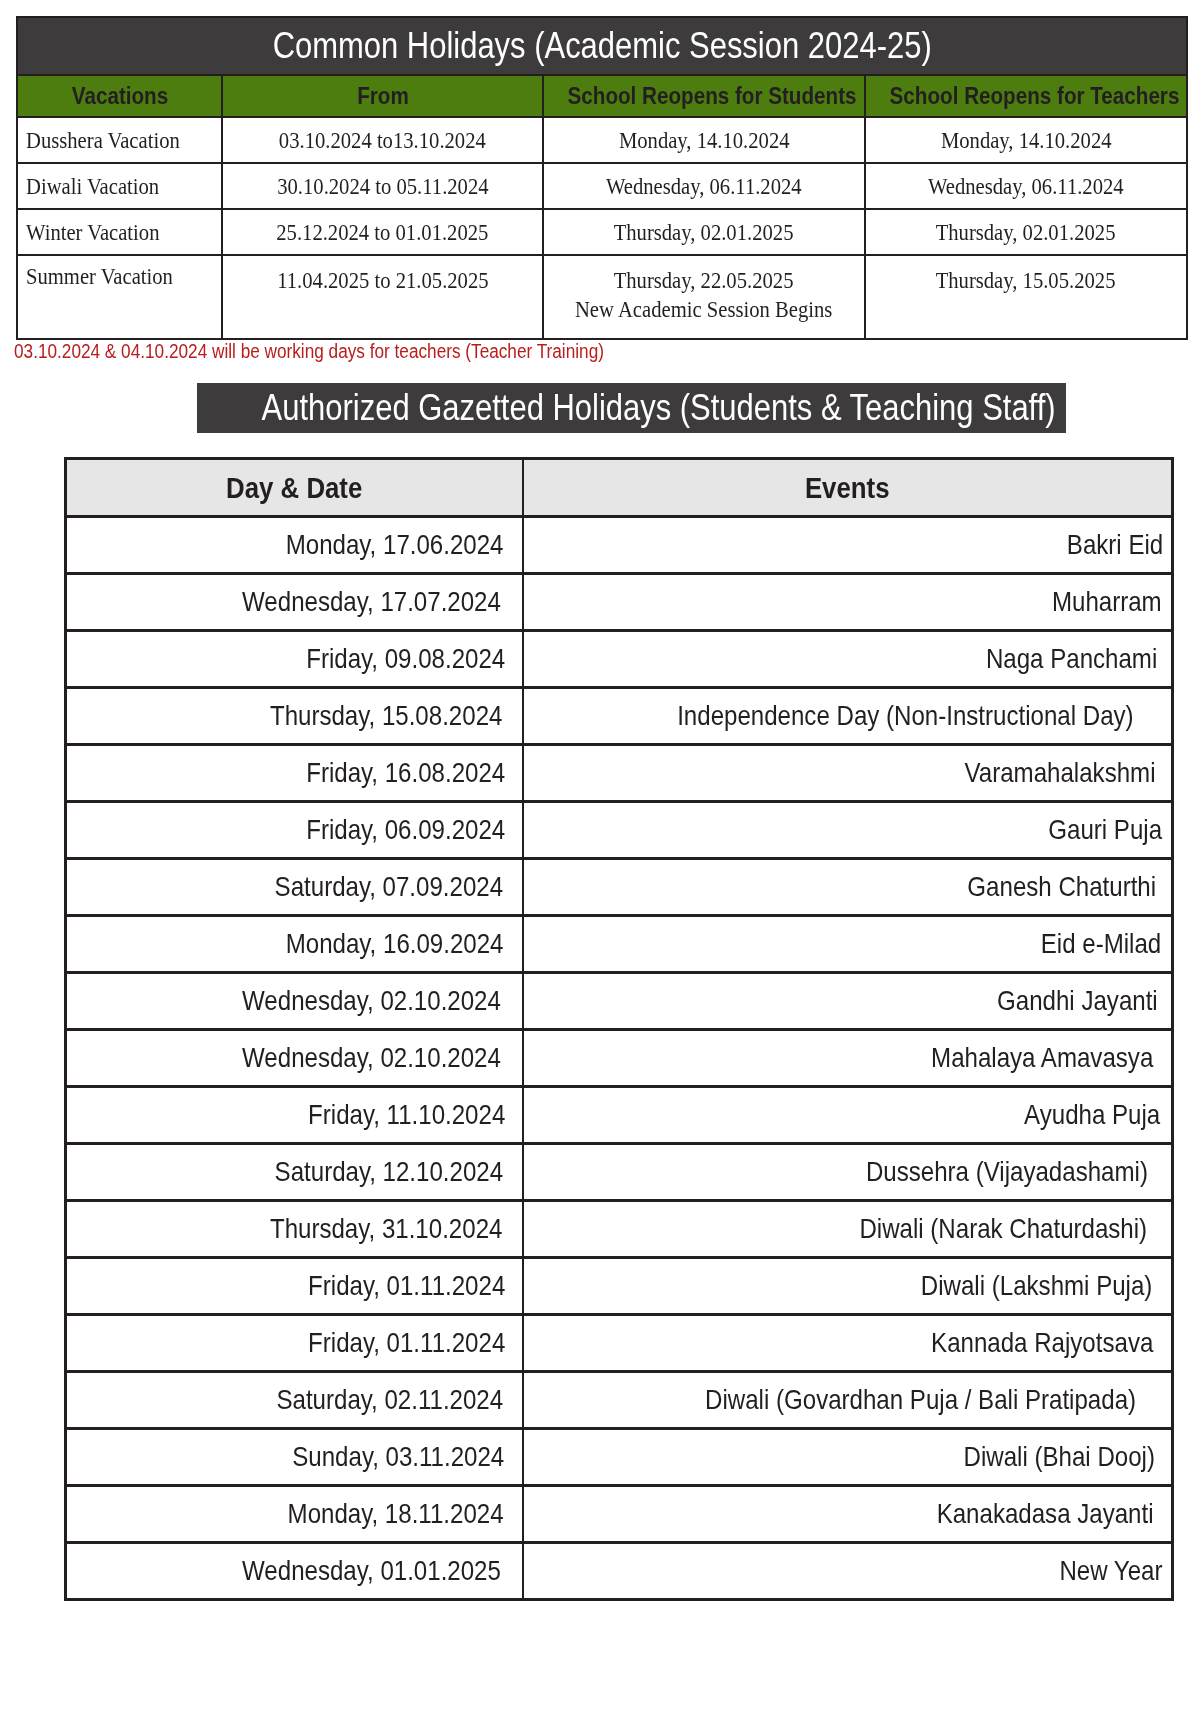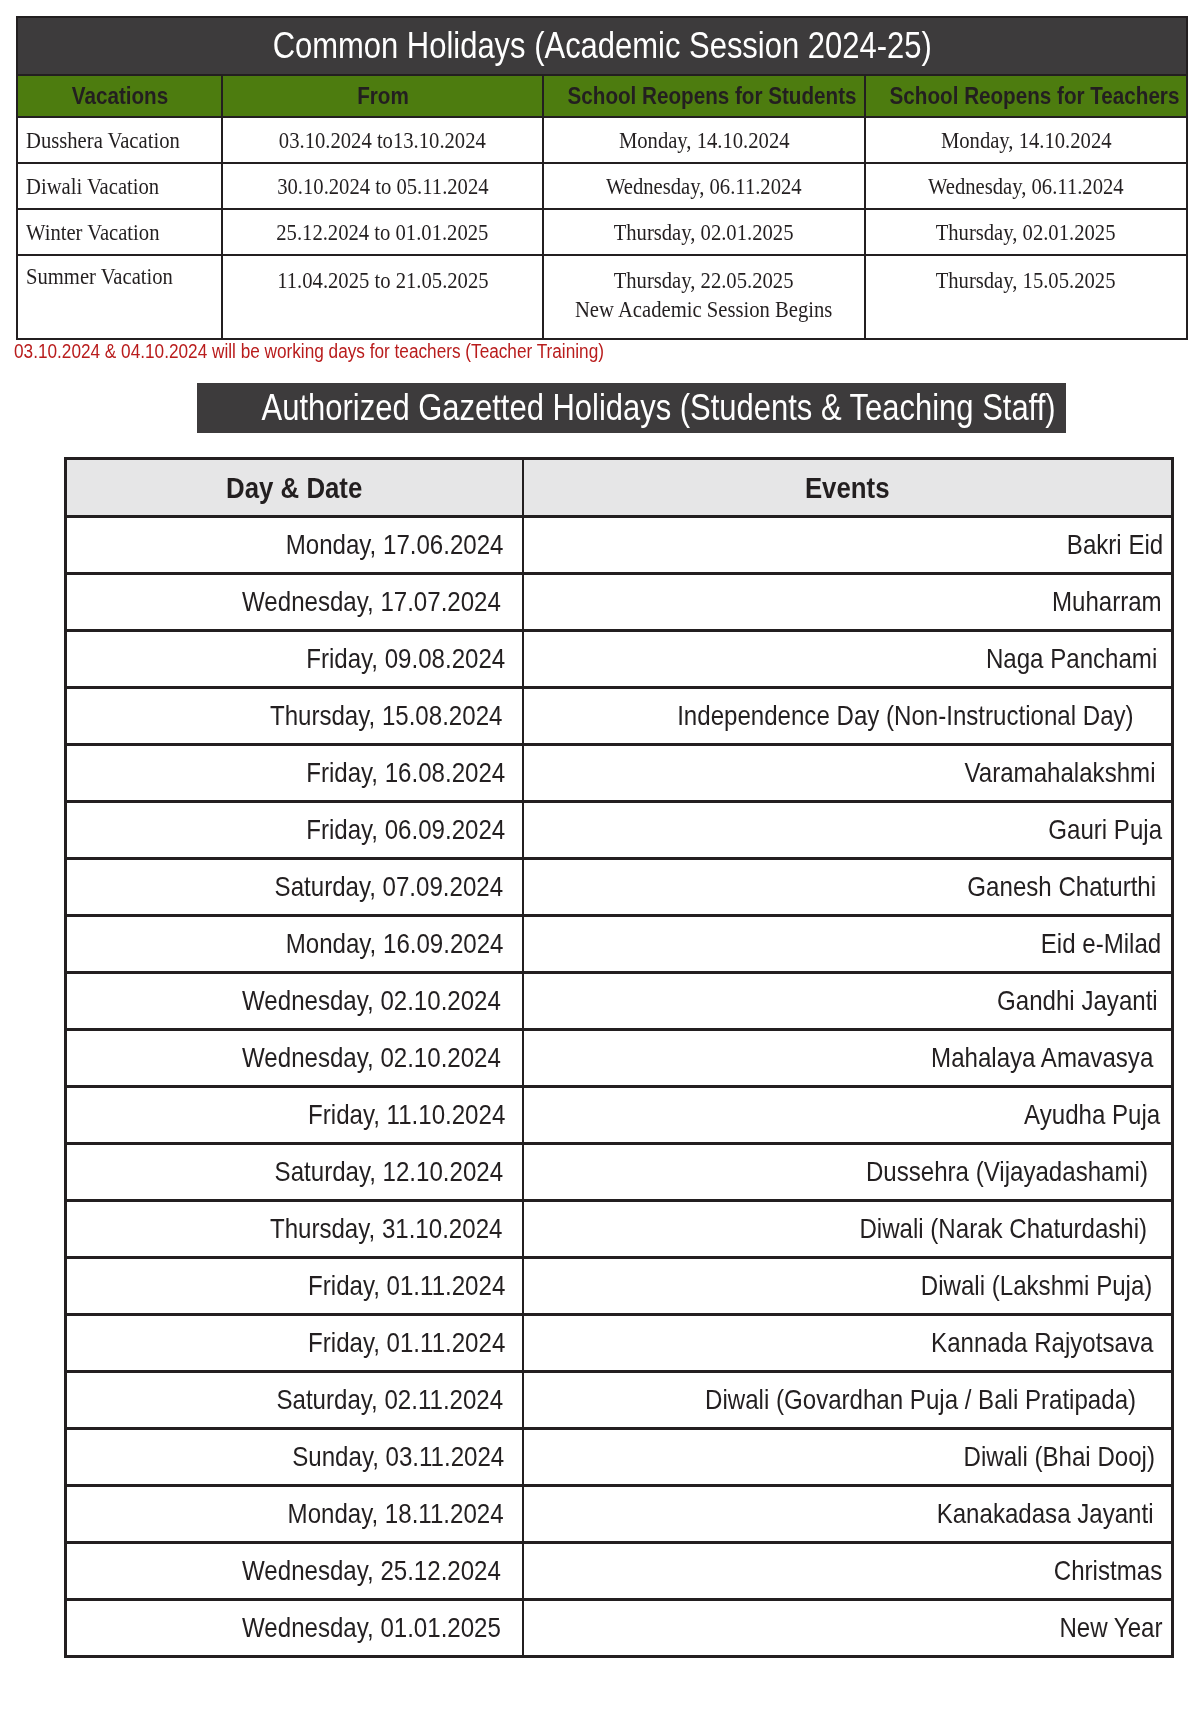--- a/index.html
+++ b/index.html
@@ -274,21 +274,17 @@
       </tr>
     <tr>
         <td><span class="condensed">Sunday, 03.11.2024</span></td>
         <td><span class="condensed">Diwali (Bhai Dooj)</span></td>
       </tr>
     <tr>
         <td><span class="condensed">Monday, 18.11.2024</span></td>
         <td><span class="condensed">Kanakadasa Jayanti</span></td>
       </tr>
     <tr>
-        <td><span class="condensed">Wednesday, 25.12.2024</span></td>
-        <td><span class="condensed">Christmas</span></td>
-      </tr>
-    <tr>
         <td><span class="condensed">Wednesday, 01.01.2025</span></td>
         <td><span class="condensed">New Year</span></td>
       </tr>
   </tbody>
 </table>
 
 </body></html>

